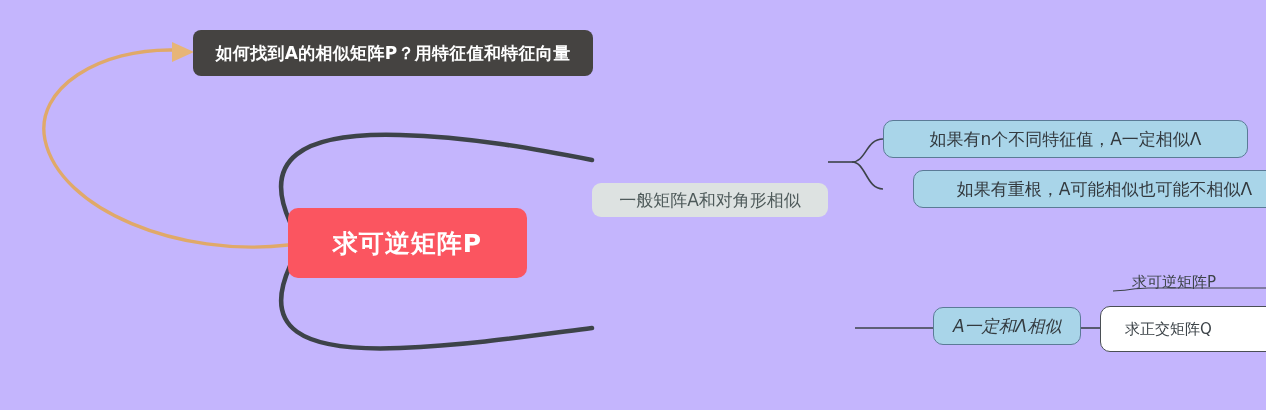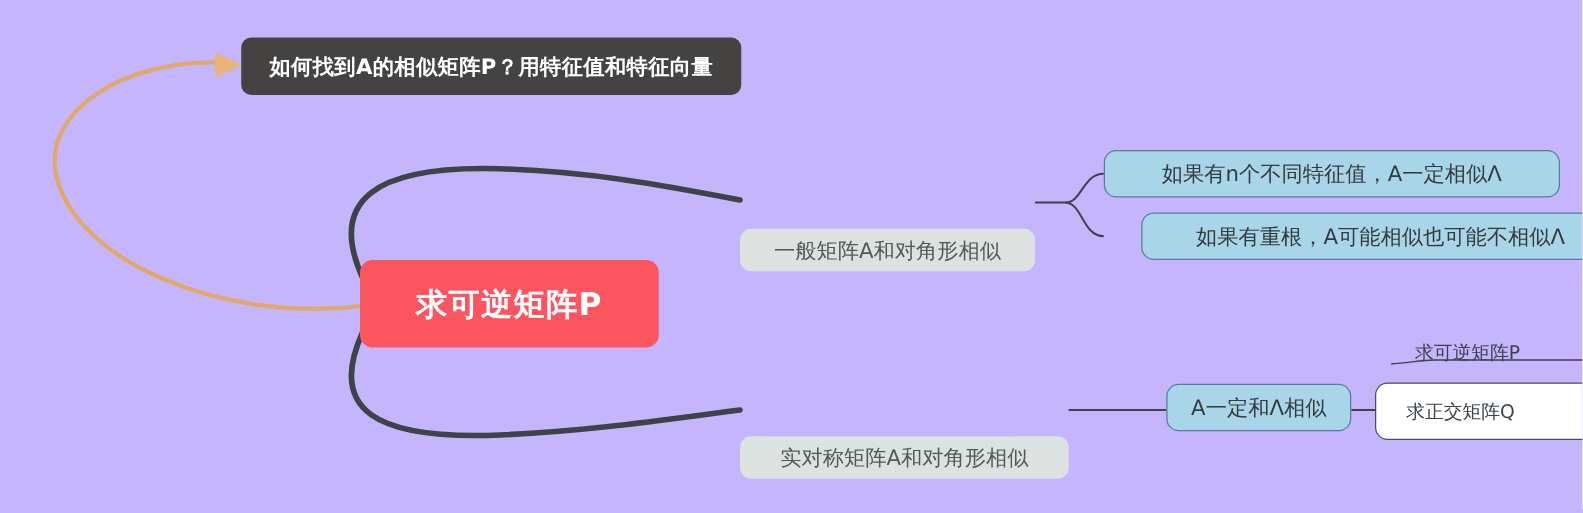--- a/index.html
+++ b/index.html
@@ -81,21 +81,21 @@
     background: #a9d5e9;
     border: 1.5px solid #5b7b97;
     border-radius: 10px;
     color: #333a3f;
     font-size: 17px;
     height: 38px;
     padding: 0 28px;
   }
   .node-blue-1 { left: 883px; top: 120px; width: 365px; }
   .node-blue-2 { left: 913px; top: 170px; width: 383px; }
-  .node-blue-3 { left: 933px; top: 307px; width: 148px; }
+  .node-blue-3 { left: 933px; top: 307px; width: 148px; font-style: italic; }
 
   
   .node-leaf-plain {
     left: 1112px;
     top: 269px;
     height: 26px;
     color: #3c4348;
     font-size: 15px;
     background: transparent;
     justify-content: flex-start;
@@ -136,21 +136,20 @@
 
     <path d="M 288 245 C 180 258, 60 210, 45 140 C 34 88, 100 48, 175 50" fill="none" stroke="#E0A969" stroke-width="3.4" stroke-linecap="round"></path>
     <polygon points="172,42 194,52 172,62" fill="#E7B577"></polygon>
   </svg>
 
   <div class="node node-title">如何找到A的相似矩阵P？用特征值和特征向量</div>
 
   <div class="node node-root">求可逆矩阵P</div>
 
   <div class="node node-gray node-gray-a">一般矩阵A和对角形相似</div>
-  <div class="node node-gray node-gray-b">实对称矩阵A和对角形相似</div>
 
   <div class="node node-blue node-blue-1">如果有n个不同特征值，A一定相似Λ</div>
   <div class="node node-blue node-blue-2">如果有重根，A可能相似也可能不相似Λ</div>
   <div class="node node-blue node-blue-3">A一定和Λ相似</div>
 
   <div class="node node-leaf-plain">求可逆矩阵P</div>
   <div class="node node-leaf-box">求正交矩阵Q</div>
 
 </div>
 

